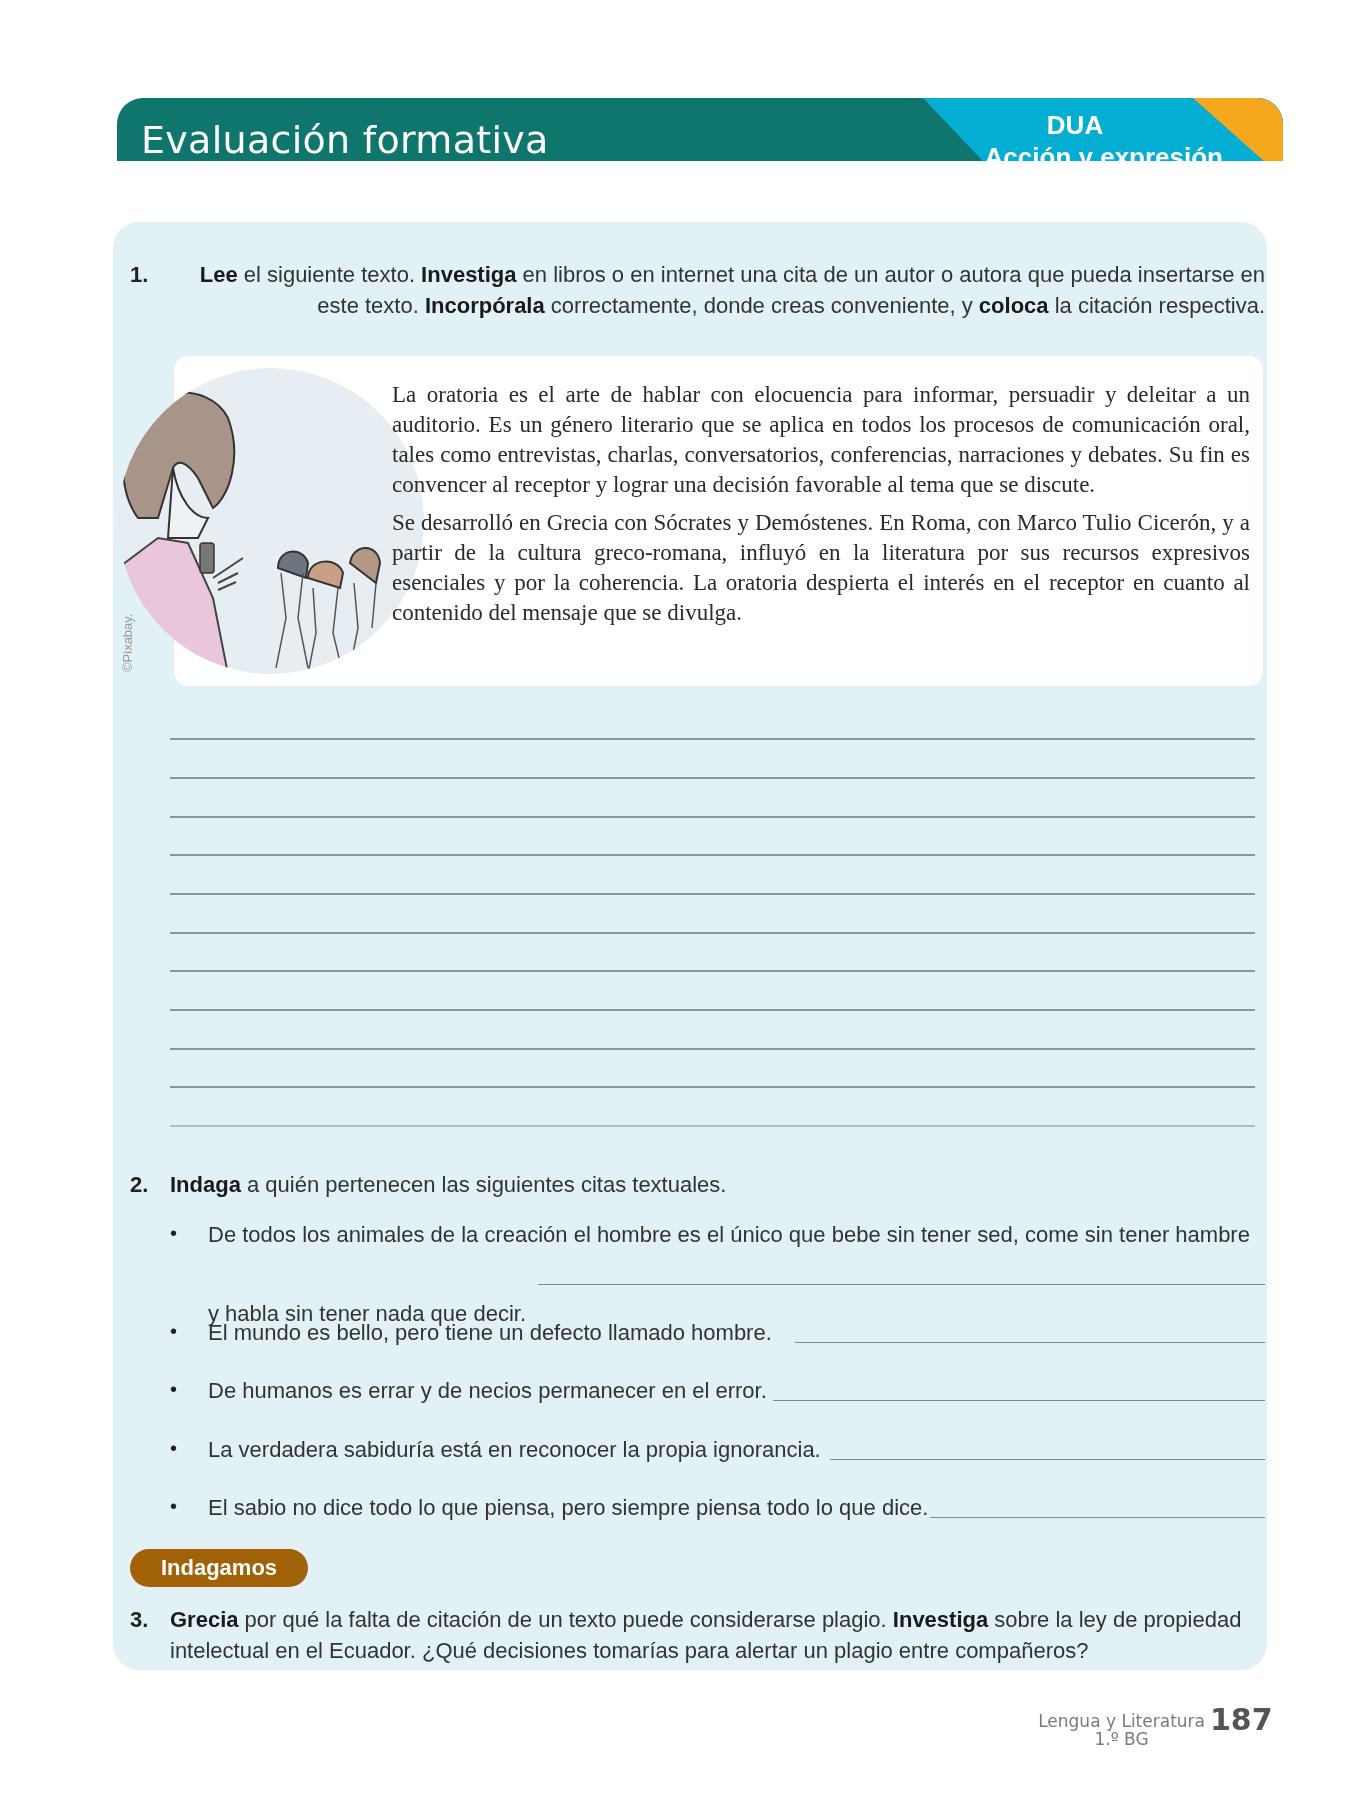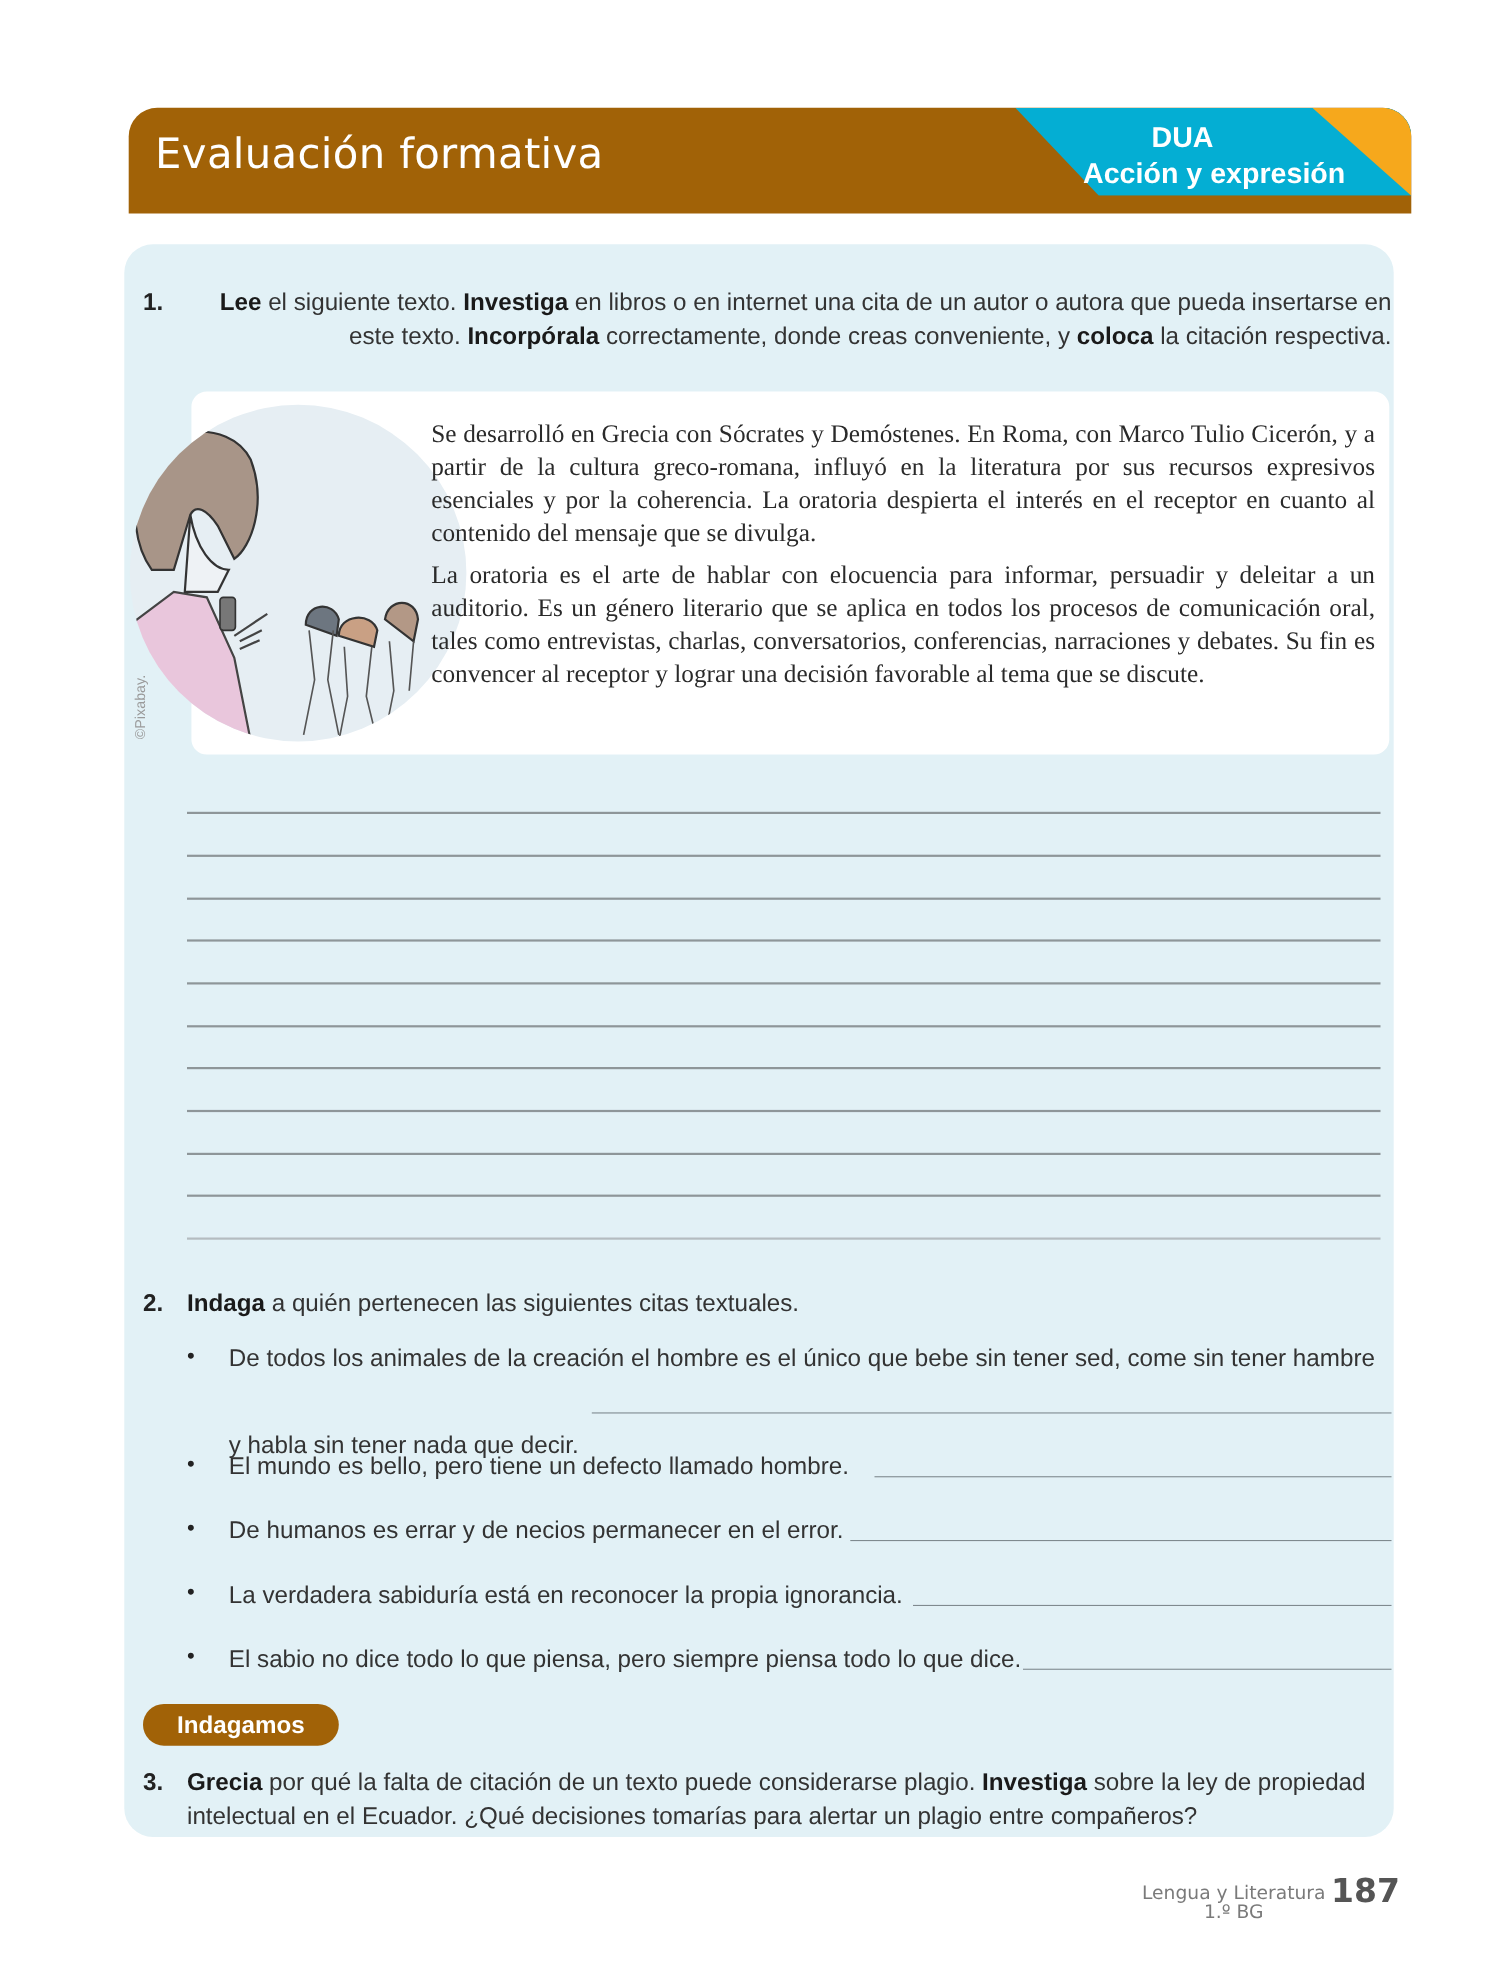--- a/index.html
+++ b/index.html
@@ -1,21 +1,21 @@
 <!DOCTYPE html>
 <html><head>
 <meta charset="utf-8">
 <style>
   html, body { margin:0; padding:0; }
   body { width:1350px; height:1800px; background:#ffffff; position:relative; overflow:hidden;
          font-family:"Liberation Sans", sans-serif; color:#333333; }
 
   
-  .header { position:absolute; left:117px; top:98px; width:1166px; height:96px;
-            background:#a16207; border-radius:26px 26px 0 0; overflow:hidden; }
+  .header { position:absolute; left:117px; top:98px; width:1166px; height:63px;
+            background:#0f766e; border-radius:26px 26px 0 0; overflow:hidden; }
   .header-title { position:absolute; left:24px; top:20px; font-size:38px; color:#ffffff;
                   font-family:"DejaVu Sans", sans-serif; letter-spacing:0.3px; }
   .dua-band { position:absolute; right:0; top:0; width:360px; height:80px; background:#04aed3;
               clip-path:polygon(0 0, 100% 0, 100% 100%, 76px 100%); }
   .dua-corner { position:absolute; right:0; top:0; width:90px; height:80px; background:#f6a81c;
                 clip-path:polygon(0 0, 100% 0, 100% 100%); border-top-right-radius:26px; }
   .dua-title { position:absolute; right:108px; top:12px; width:200px; text-align:center;
                font-size:26px; font-weight:bold; color:#fff; }
   .dua-sub { position:absolute; right:60px; top:44px; width:260px; text-align:right;
              font-size:26px; font-weight:bold; color:#fff; }
@@ -89,22 +89,22 @@
     <path d="M163 205 L168 250 L158 300 M185 205 L180 250 L190 300" stroke="#555" stroke-width="1.5" fill="none"></path>
     <path d="M190 210 C190 190, 220 188, 225 205 L222 220 Z" fill="#c9a084" stroke="#333" stroke-width="2"></path>
     <path d="M195 220 L198 265 L190 306 M220 220 L215 265 L225 306" stroke="#555" stroke-width="1.5" fill="none"></path>
     <path d="M232 195 C235 175, 260 175, 262 195 L258 215 Z" fill="#b39886" stroke="#333" stroke-width="2"></path>
     <path d="M236 215 L240 260 L232 300 M258 215 L254 260" stroke="#555" stroke-width="1.5" fill="none"></path>
   </svg>
 </div>
 <div class="credit">©Pixabay.</div>
 
 <div class="quote-text">
+  <p style="text-align:justify;">La oratoria es el arte de hablar con elocuencia para informar, persuadir y deleitar a un auditorio. Es un género literario que se aplica en todos los procesos de comunicación oral, tales como entrevistas, charlas, conversatorios, conferencias, narraciones y debates. Su fin es convencer al receptor y lograr una decisión favorable al tema que se discute.</p>
   <p>Se desarrolló en Grecia con Sócrates y Demóstenes. En Roma, con Marco Tulio Cicerón, y a partir de la cultura greco-romana, influyó en la literatura por sus recursos expresivos esenciales y por la coherencia. La oratoria despierta el interés en el receptor en cuanto al contenido del mensaje que se divulga.</p>
-  <p style="text-align:justify;">La oratoria es el arte de hablar con elocuencia para informar, persuadir y deleitar a un auditorio. Es un género literario que se aplica en todos los procesos de comunicación oral, tales como entrevistas, charlas, conversatorios, conferencias, narraciones y debates. Su fin es convencer al receptor y lograr una decisión favorable al tema que se discute.</p>
 </div>
 
 <div class="write-line" style="top:738px;"></div>
 <div class="write-line" style="top:777px;"></div>
 <div class="write-line" style="top:816px;"></div>
 <div class="write-line" style="top:854px;"></div>
 <div class="write-line" style="top:893px;"></div>
 <div class="write-line" style="top:932px;"></div>
 <div class="write-line" style="top:970px;"></div>
 <div class="write-line" style="top:1009px;"></div>

